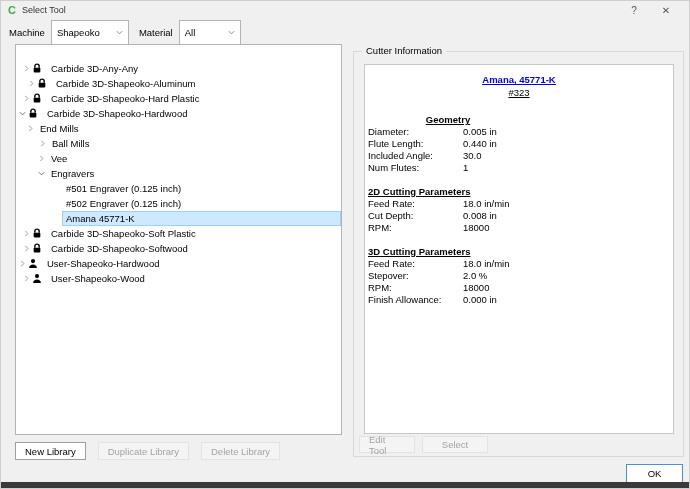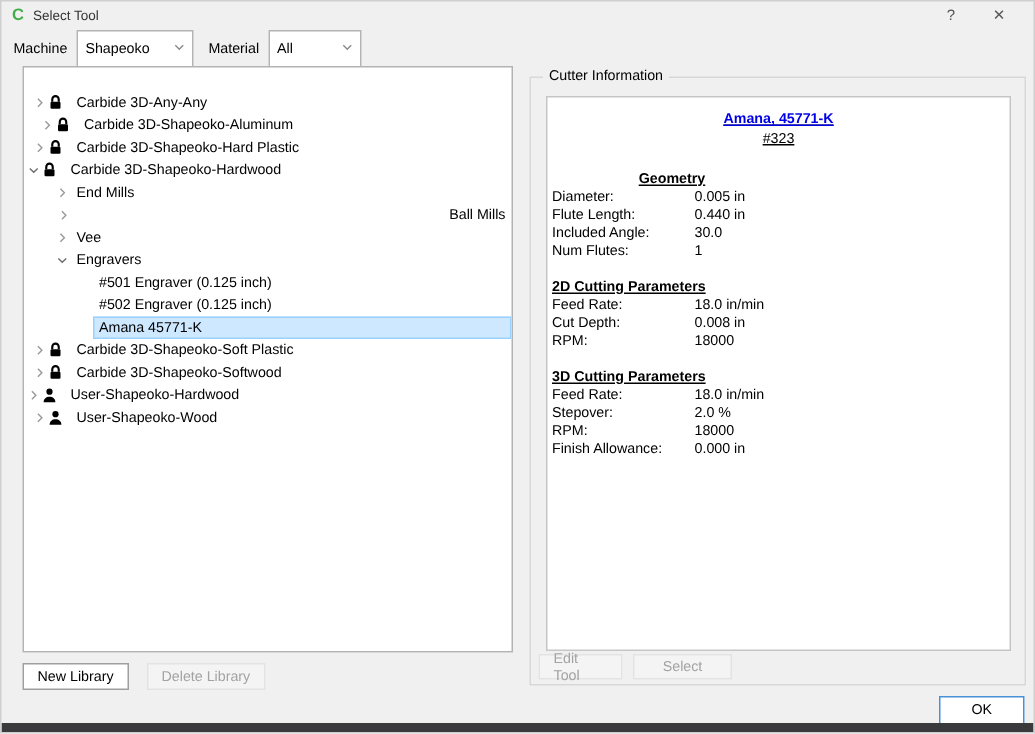--- a/index.html
+++ b/index.html
@@ -140,29 +140,29 @@
           </svg>
         </span>
         <span class="tree-ico">
           <svg width="10" height="11" viewBox="0 0 12 13">
             <path d="M3.4 5.6V3.8a2.6 2.6 0 015.2 0v1.8" fill="none" stroke="#000" stroke-width="1.7"></path>
             <rect x="2" y="5.6" width="8" height="5.6" rx="1" fill="#000"></rect>
           </svg>
         </span>
         <span class="tree-label">Carbide 3D-Shapeoko-Hardwood</span>
       </div>
-      <div class="tree-row" style="padding-left: 19px;">
+      <div class="tree-row" style="padding-left: 8px;">
         <span class="expander">
           <svg width="7" height="7" viewBox="0 0 8 8">
             <path d="M2.6 1l3 3-3 3" fill="none" stroke="#9a9a9a" stroke-width="1.1"></path>
           </svg>
         </span>
         <span class="tree-label">End Mills</span>
       </div>
-      <div class="tree-row" style="padding-left: 20px; text-align: right;">
+      <div class="tree-row" style="padding-left: 20px;">
         <span class="expander">
           <svg width="7" height="7" viewBox="0 0 8 8">
             <path d="M2.6 1l3 3-3 3" fill="none" stroke="#9a9a9a" stroke-width="1.1"></path>
           </svg>
         </span>
         <span class="tree-label">Ball Mills</span>
       </div>
       <div class="tree-row" style="padding-left: 19px;">
         <span class="expander">
           <svg width="7" height="7" viewBox="0 0 8 8">
@@ -276,19 +276,20 @@
             <div class="info-row"><span class="info-label">Finish Allowance:</span><span class="info-value">0.000 in</span></div>
           </div>
         </div>
     </div>
     <div class="btn disabled tool-btn edit-tool">Edit Tool</div>
     <div class="btn disabled tool-btn select-tool">Select</div>
   </div>
 
   <div class="lib-buttons">
     <div class="btn">New Library</div>
+    <div class="btn disabled">Duplicate Library</div>
     <div class="btn disabled">Delete Library</div>
   </div>
 
   <div class="ok-btn">OK</div>
 
   <div class="bottom-strip"></div>
 </div>
 
 </body></html>

